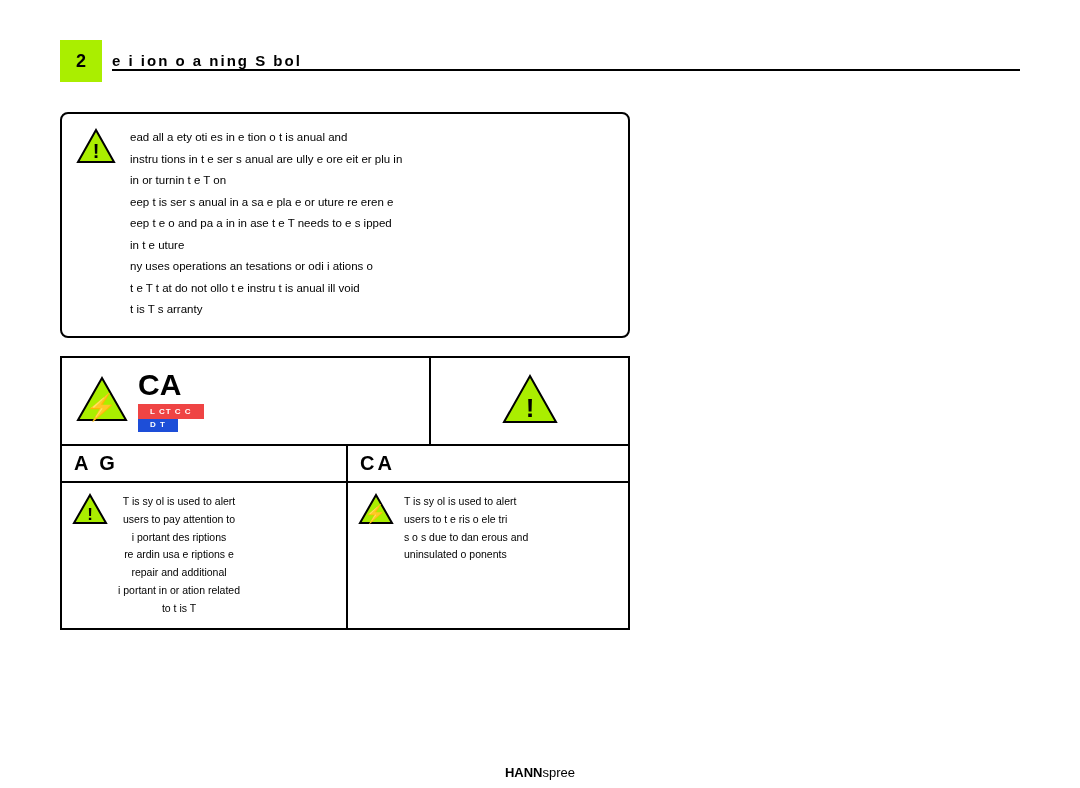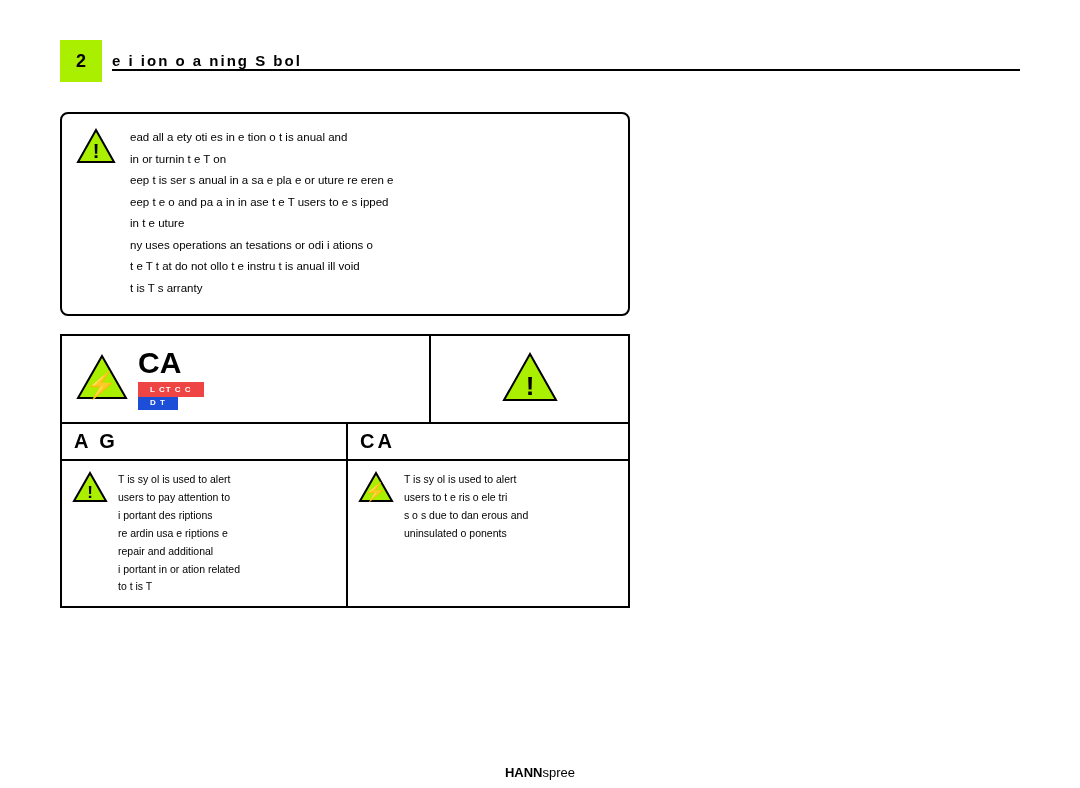--- a/index.html
+++ b/index.html
@@ -134,20 +134,21 @@
       display: flex;
       gap: 0;
       width: 570px;
     }
 
     .warning-label-box {
       border: 2px solid #000;
       border-top: none;
       border-right: 1px solid #000;
       width: 294px;
+      text-align: center;
     }
     .caution-label-box {
       border: 2px solid #000;
       border-top: none;
       border-left: 1px solid #000;
       width: 290px;
     }
 
     .label-header {
       background: #fff;
@@ -211,23 +212,24 @@
 
   <div class="top-warning-box">
     <div class="tri-warn">
       <svg width="40" height="36" viewBox="0 0 40 36">
         <polygon points="20,2 38,34 2,34" fill="#aaee00" stroke="#000" stroke-width="2"></polygon>
         <text x="20" y="30" text-anchor="middle" font-size="20" font-weight="bold" fill="#000">!</text>
       </svg>
     </div>
     <div class="warning-text">
       <p>ead all  a ety  oti es in  e tion  o  t is  anual and</p>
+      <p>instru  tions in t e  ser s  anual  are ully  e ore eit  er plu  in</p>
       <p>in or turnin  t e T  on</p>
       <p>eep t is  ser s  anual in a sa e pla e  or  uture re eren e</p>
-      <p>eep t e  o  and pa  a in  in  ase t e T  users to  e s ipped</p>
+      <p>eep t e  o  and pa  a in  in  ase t e T  needs to  e s ipped</p>
       <p>in t e  uture</p>
       <p>ny uses  operations    an tesations or  odi i ations o</p>
       <p>t e T  t at do not ollo  t e instru t is  anual  ill void</p>
       <p>t is T s  arranty</p>
     </div>
   </div>
 
   <div class="middle-section">
 
     <div class="electric-ca-box">

